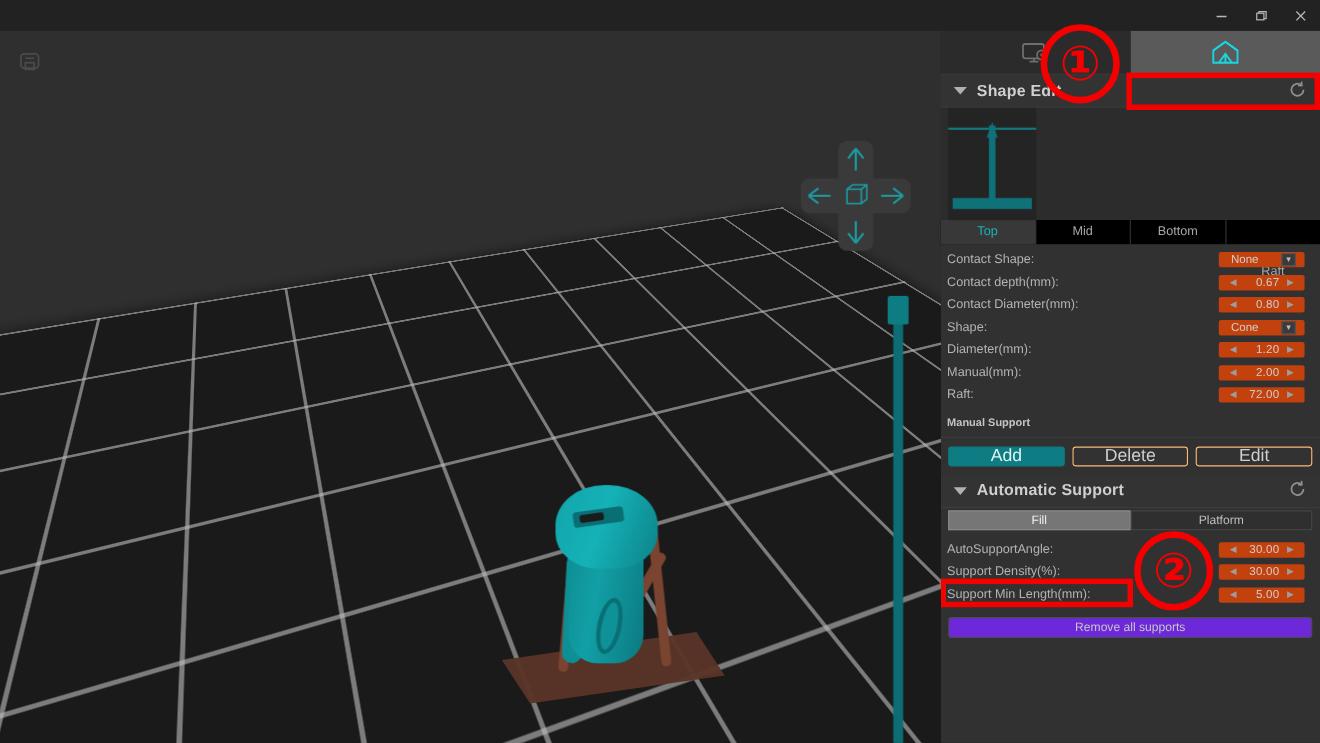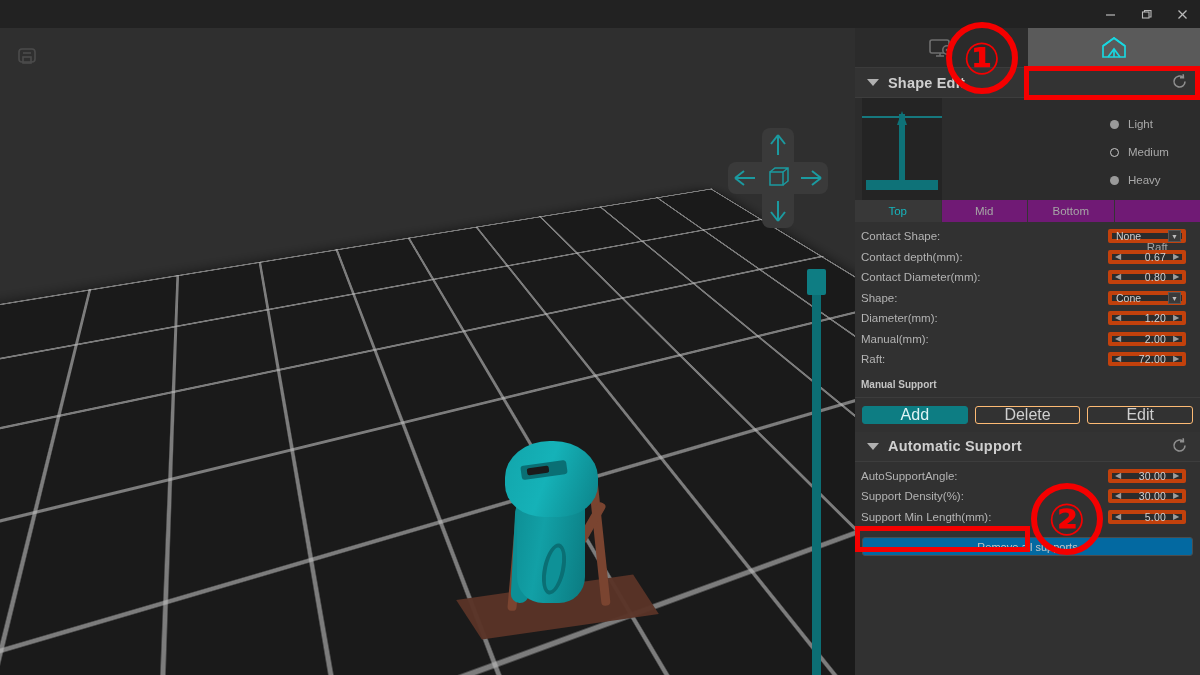--- a/index.html
+++ b/index.html
@@ -137,34 +137,34 @@
   .pv-line { position:absolute; left:0; top:18px; width:80px; height:2px; background:#16787e; }
   .pv-stem { position:absolute; left:37px; top:16px; width:6px; height:72px; background:#0e7278; }
   .pv-tip  { position:absolute; left:35px; top:13px; width:0;height:0;
              border-left:5px solid transparent;border-right:5px solid transparent;border-bottom:14px solid #0e7278; }
   .pv-base { position:absolute; left:4px; top:82px; width:72px; height:10px; background:#0e7278; }
   .radios { flex:1; padding:12px 0 0 168px; }
   .radio-item { display:flex; align-items:center; gap:9px; height:28px; font-size:11.5px; color:#a9a9a9; }
   .dot { width:9px; height:9px; border-radius:50%; background:#9a9a9a; }
   .dot.hollow { background:transparent; border:1.6px solid #c9c9c9; }
 
-  .subtabs { display:flex; height:22px; background:#701a75; }
+  .subtabs { display:flex; height:22px; background:#000000; }
   .subtab {
     flex:1; display:flex; align-items:center; justify-content:center;
     font-size:11.5px; color:#a6a6a6; border-right:1px solid #343434;
   }
   .subtab:last-child { border-right:none;margin-top:47px; }
   .subtab.active { color:#16b5bd; background:#383838; }
 
   .rows { padding:4px 0 0 0; }
   .row { display:flex; align-items:center; height:20.5px; padding:0 14px 0 6px; }
   .row-label { flex:1; color:#b3b3b3; font-size:11.5px; }
 
   .ctl {
-    width:78px; height:14px; background:#2b2b2b; border:4px solid #c2410c;
+    width:78px; height:14px; background:#2b2b2b; border:7px solid #c2410c;
     border-radius:2px; display:flex; align-items:center; font-size:10.5px; color:#cfcfcf;
   }
   .spin .sp-l, .spin .sp-r { width:12px; text-align:center; color:#9d9d9d; font-size:8px; line-height:12px; }
   .spin .sp-val { flex:1; text-align:right; padding-right:4px; letter-spacing:.2px; }
   .sel .sel-val { flex:1; padding-left:4px; }
   .sel .sel-arrow {
     width:13px; height:12px; margin-right:1px; background:#3a3a3a; border:1px solid #565656;
     color:#bdbdbd; font-size:7px; line-height:11px; text-align:center;
   }
 
@@ -183,21 +183,21 @@
 
   .fillrow { display:flex; gap:0; padding:2px 7px 4px 7px; }
   .fillbtn {
     flex:1; height:18px; display:flex; align-items:center; justify-content:center;
     font-size:11px; color:#bdbdbd; background:#2f2f2f; border:1px solid #464646;
   }
   .fillbtn.selected { background:#767676; color:#f0f0f0; border-color:#8a8a8a; }
 
   .wide-btn {
     margin:10px 7px 0 7px; height:19px; display:flex; align-items:center; justify-content:center;
-    font-size:11px; color:#c6c6c6; background:#0369a1; border:1px solid #4c4c4c; border-radius:3px;
+    font-size:11px; color:#c6c6c6; background:#6d28d9; border:1px solid #4c4c4c; border-radius:3px;
   }
 
   
   .anno { position:absolute; z-index:40; pointer-events:none; }
   .circnum {
     border:6px solid #f50000; border-radius:50%;
     display:flex; align-items:center; justify-content:center;
     color:#f50000; font-weight:bold; font-family:"DejaVu Sans", sans-serif;
   }
   .hl-box { border:5px solid #f50000; }
@@ -324,34 +324,20 @@
       </span>
     </div>
 
     <div class="preview-row">
       <div class="preview-box">
         <div class="pv-line"></div>
         <div class="pv-tip"></div>
         <div class="pv-stem"></div>
         <div class="pv-base"></div>
       </div>
-      <div class="radios">
-        <div class="radio-item">
-          <span class="dot"></span>
-          <span>Light</span>
-        </div>
-        <div class="radio-item">
-          <span class="dot hollow"></span>
-          <span>Medium</span>
-        </div>
-        <div class="radio-item">
-          <span class="dot"></span>
-          <span>Heavy</span>
-        </div>
-      </div>
     </div>
 
     <div class="subtabs">
       <div class="subtab active">Top</div>
       <div class="subtab">Mid</div>
       <div class="subtab">Bottom</div>
       <div class="subtab">Raft</div>
     </div>
 
     <div class="rows">
@@ -431,20 +417,24 @@
       <span class="hdr-spacer"></span>
       <span class="refresh">
         <svg width="17" height="17" viewBox="0 0 17 17">
           <path d="M14 8.5 A5.5 5.5 0 1 1 12 4.3" fill="none" stroke="currentColor" stroke-width="1.6"></path>
           <path d="M12.2 1.2 L12.4 4.7 L9 4.6" fill="none" stroke="currentColor" stroke-width="1.6"></path>
         </svg>
       </span>
     </div>
 
 
+    <div class="fillrow">
+      <div class="fillbtn selected">Fill</div>
+      <div class="fillbtn">Platform</div>
+    </div>
 
     <div class="rows">
       <div class="row">
         <span class="row-label">AutoSupportAngle:</span>
         <span class="ctl spin">
           <span class="sp-l">◀</span>
           <span class="sp-val">30.00</span>
           <span class="sp-r">▶</span>
         </span>
       </div>

